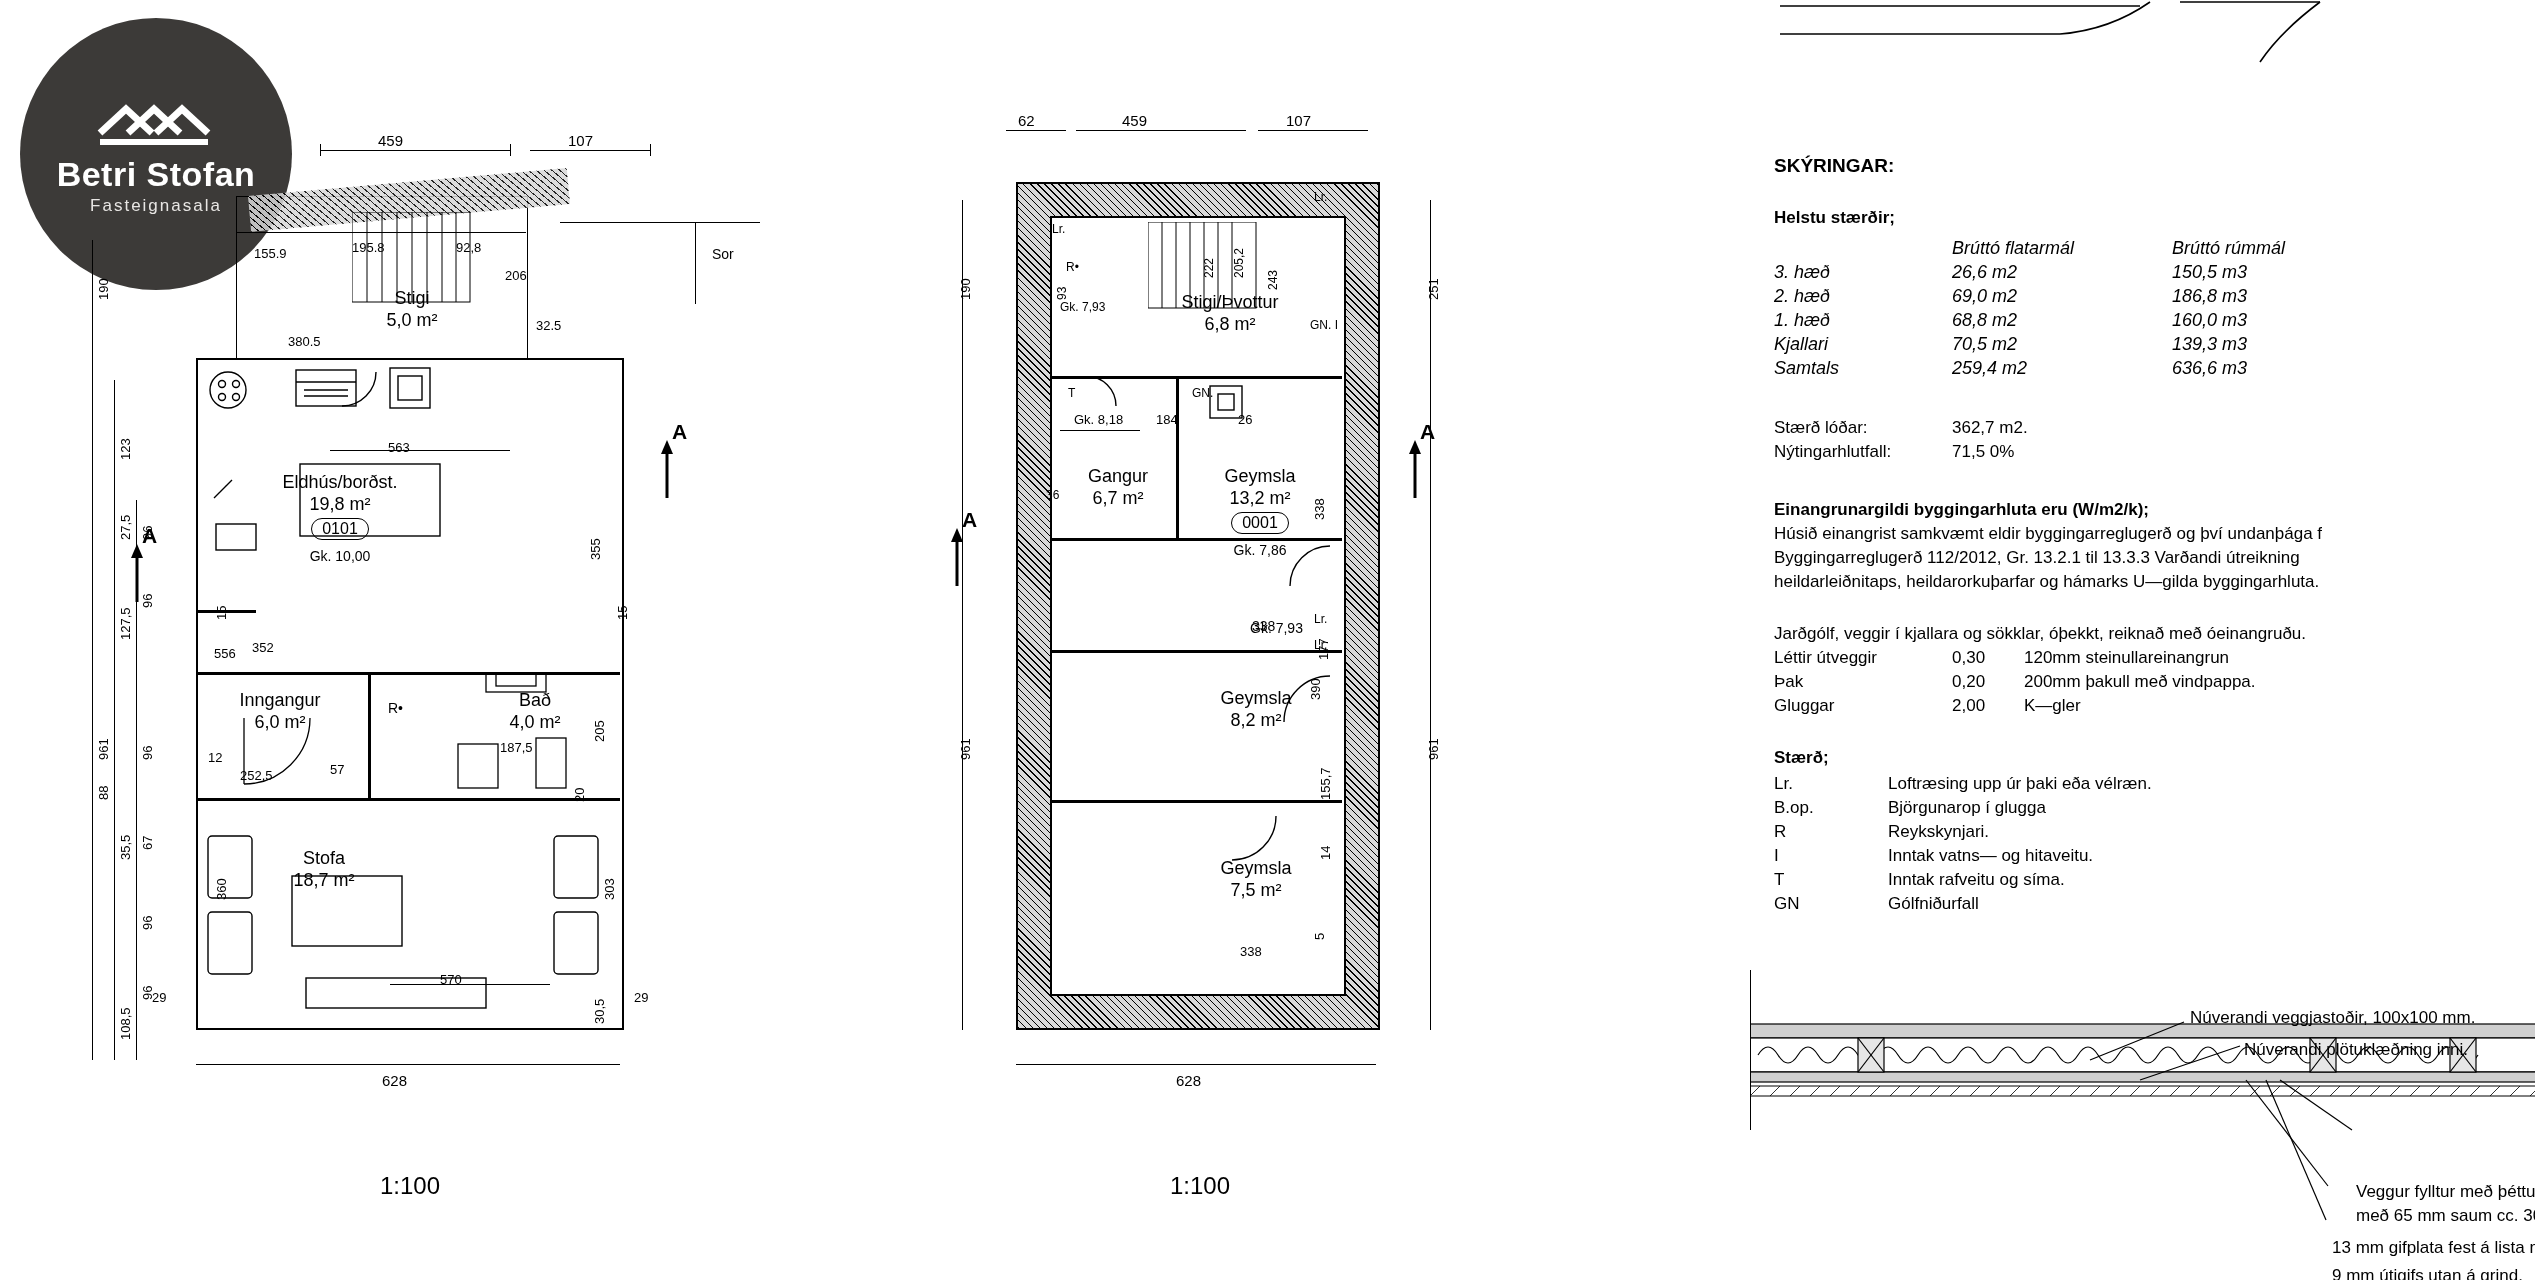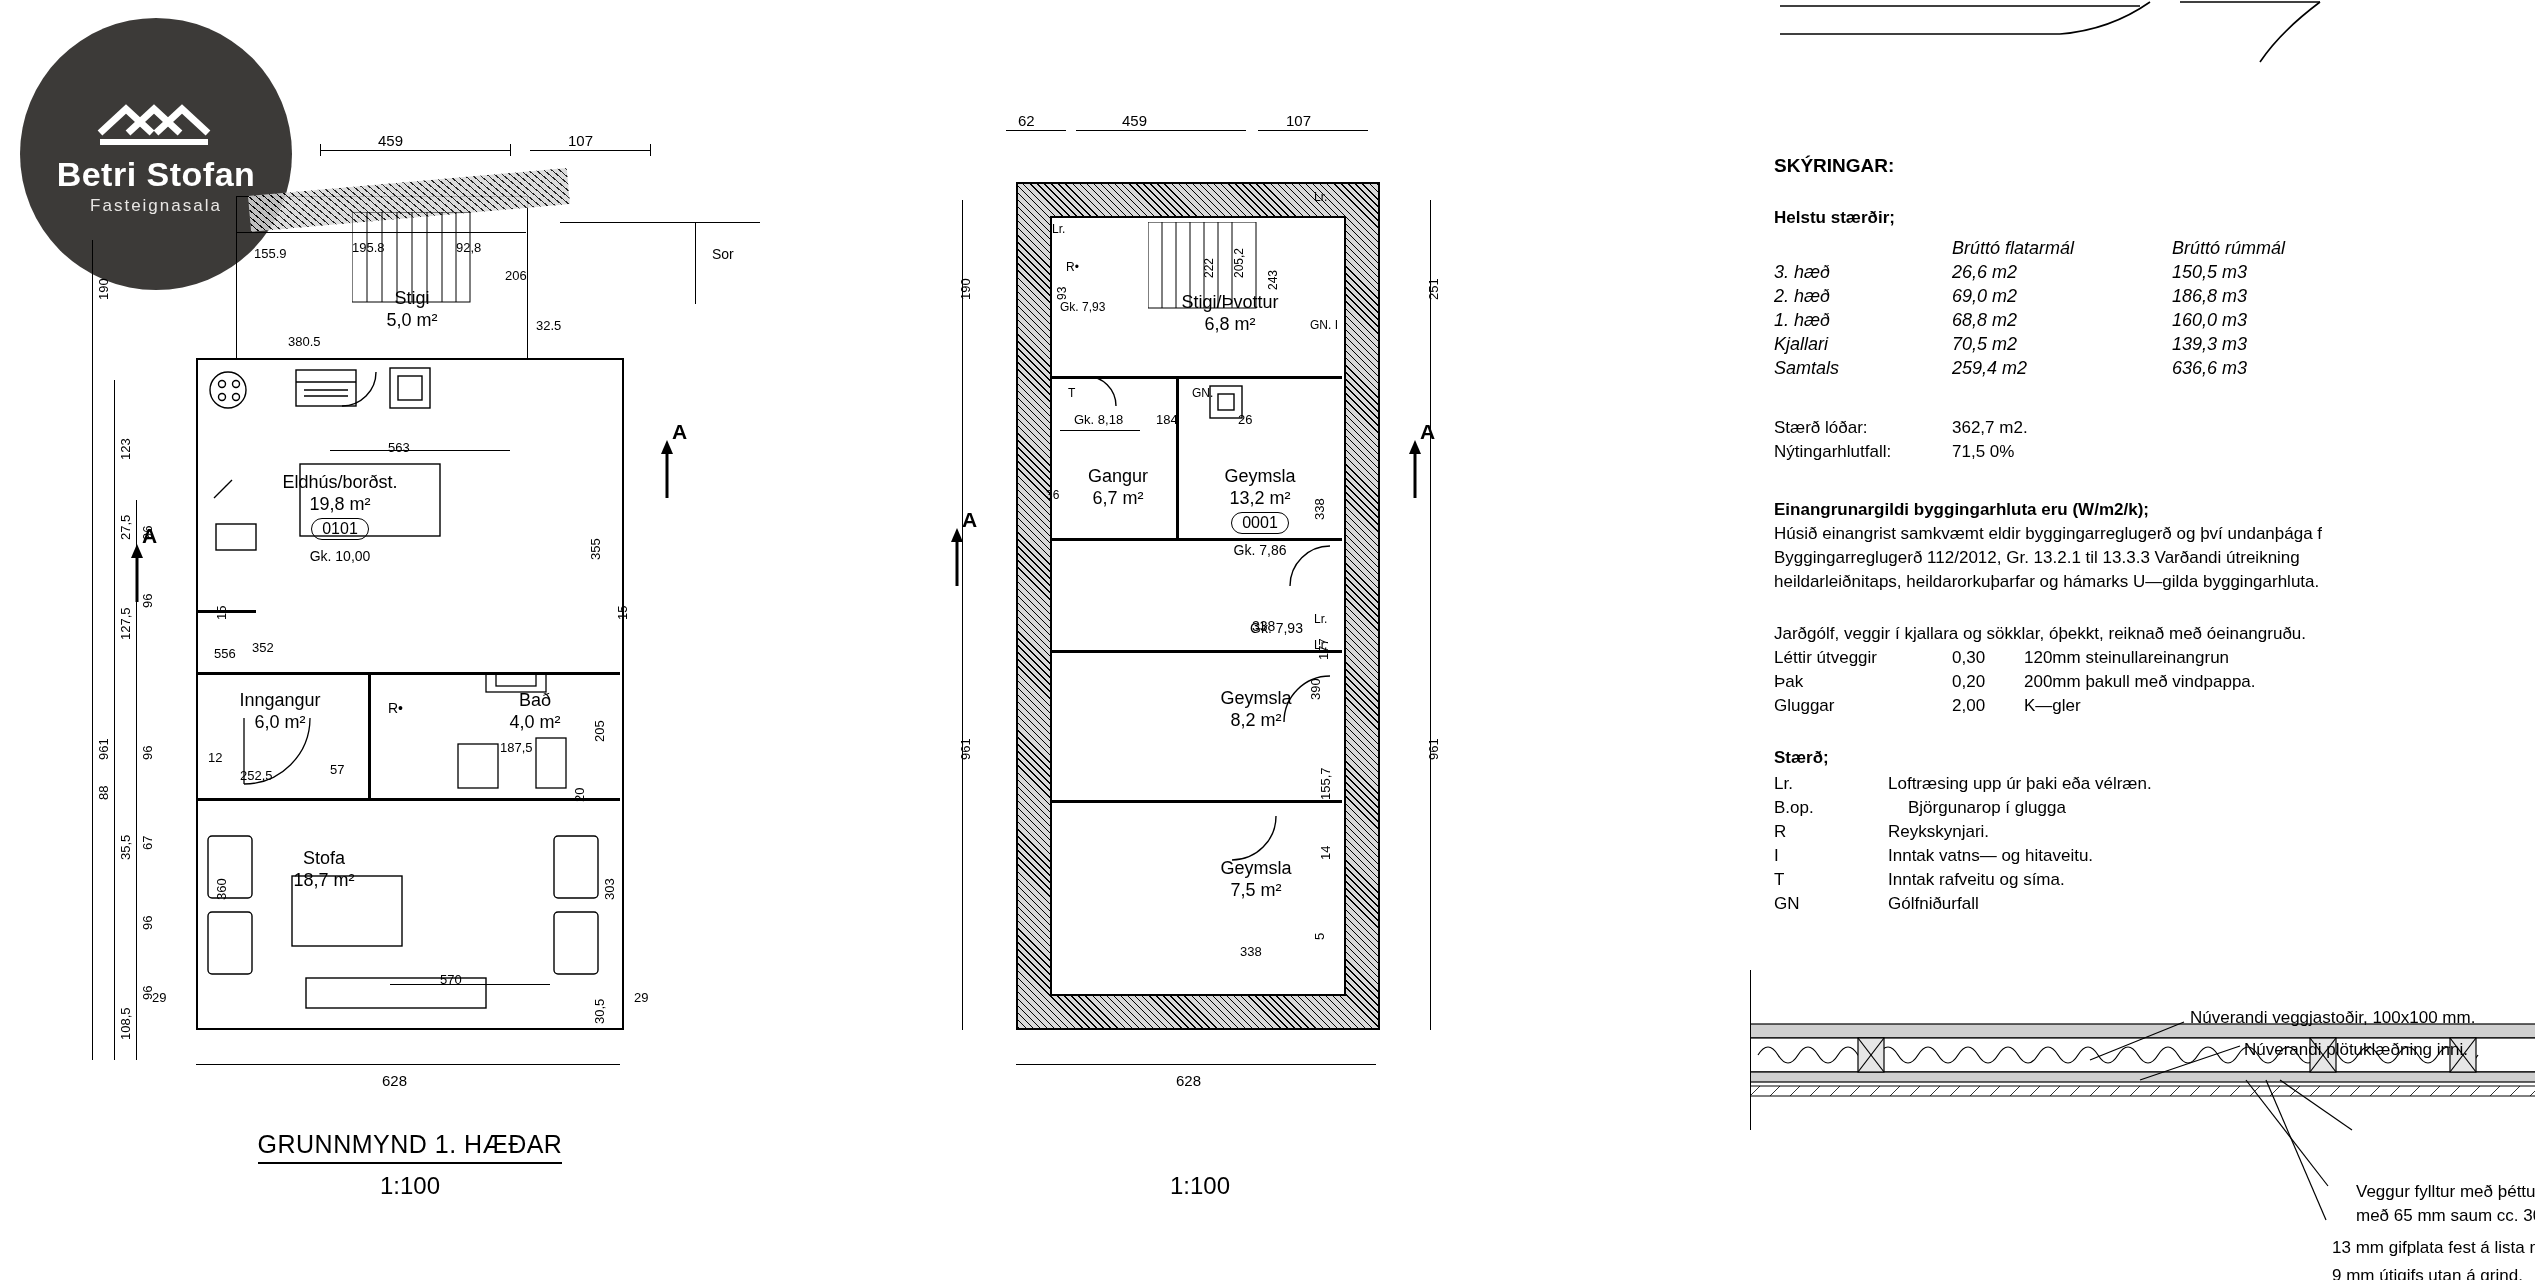--- a/index.html
+++ b/index.html
@@ -211,23 +211,20 @@
     <div class="line vl" style="left:92px;top:240px;height:820px;"></div>
     <div class="line vl" style="left:114px;top:380px;height:680px;"></div>
     <div class="line vl" style="left:136px;top:500px;height:560px;"></div>
 
     <div class="line hl" style="left:196px;top:1064px;width:424px;"></div>
     <div class="abs dimtxt" style="left:382px;top:1072px;">628</div>
     <div class="abs dimtxt-s" style="left:152px;top:990px;">29</div>
     <div class="abs dimtxt-s" style="left:634px;top:990px;">29</div>
     <div class="abs dimtxt-s vert" style="left:592px;top:1024px;">30,5</div>
 
-    <div class="abs ctr" style="left:150px;top:1130px;width:520px;">
-      <span class="title-under">GRUNNMYND 1. HÆÐAR</span>
-    </div>
     <div class="abs title-scale" style="left:150px;top:1172px;width:520px;">1:100</div>
   </div>
 
   <div class="abs" style="left:900px;top:0;width:720px;height:1280px;">
 
     <div class="line hl" style="left:106px;top:130px;width:60px;"></div>
     <div class="line hl" style="left:176px;top:130px;width:170px;"></div>
     <div class="line hl" style="left:358px;top:130px;width:110px;"></div>
     <div class="abs dimtxt" style="left:118px;top:112px;">62</div>
     <div class="abs dimtxt" style="left:222px;top:112px;">459</div>
@@ -410,21 +407,21 @@
     <div class="abs txt" style="left:192px;top:672px;">0,20</div>
     <div class="abs txt" style="left:264px;top:672px;">200mm þakull með vindpappa.</div>
     <div class="abs txt" style="left:14px;top:696px;">Gluggar</div>
     <div class="abs txt" style="left:192px;top:696px;">2,00</div>
     <div class="abs txt" style="left:264px;top:696px;">K—gler</div>
 
     <div class="abs txt bold" style="left:14px;top:748px;">Stærð;</div>
     <div class="abs txt" style="left:14px;top:774px;">Lr.</div>
     <div class="abs txt" style="left:128px;top:774px;">Loftræsing upp úr þaki eða vélræn.</div>
     <div class="abs txt" style="left:14px;top:798px;">B.op.</div>
-    <div class="abs txt" style="left:128px;top:798px;margin-left:20px;">Björgunarop í glugga</div>
+    <div class="abs txt" style="left:128px;top:798px;">Björgunarop í glugga</div>
     <div class="abs txt" style="left:14px;top:822px;">R</div>
     <div class="abs txt" style="left:128px;top:822px;">Reykskynjari.</div>
     <div class="abs txt" style="left:14px;top:846px;">I</div>
     <div class="abs txt" style="left:128px;top:846px;">Inntak vatns— og hitaveitu.</div>
     <div class="abs txt" style="left:14px;top:870px;">T</div>
     <div class="abs txt" style="left:128px;top:870px;">Inntak rafveitu og síma.</div>
     <div class="abs txt" style="left:14px;top:894px;">GN</div>
     <div class="abs txt" style="left:128px;top:894px;">Gólfniðurfall</div>
 
     <div class="abs" style="left:-10px;top:1000px;width:790px;height:120px;">

